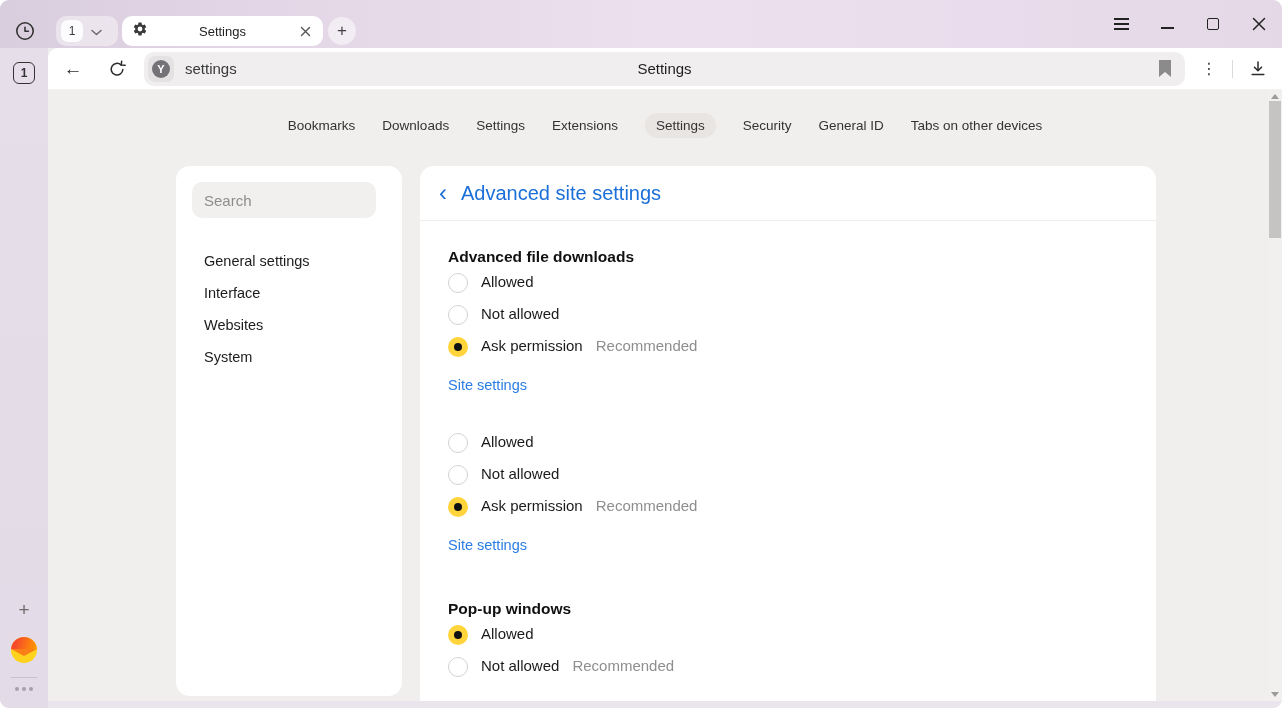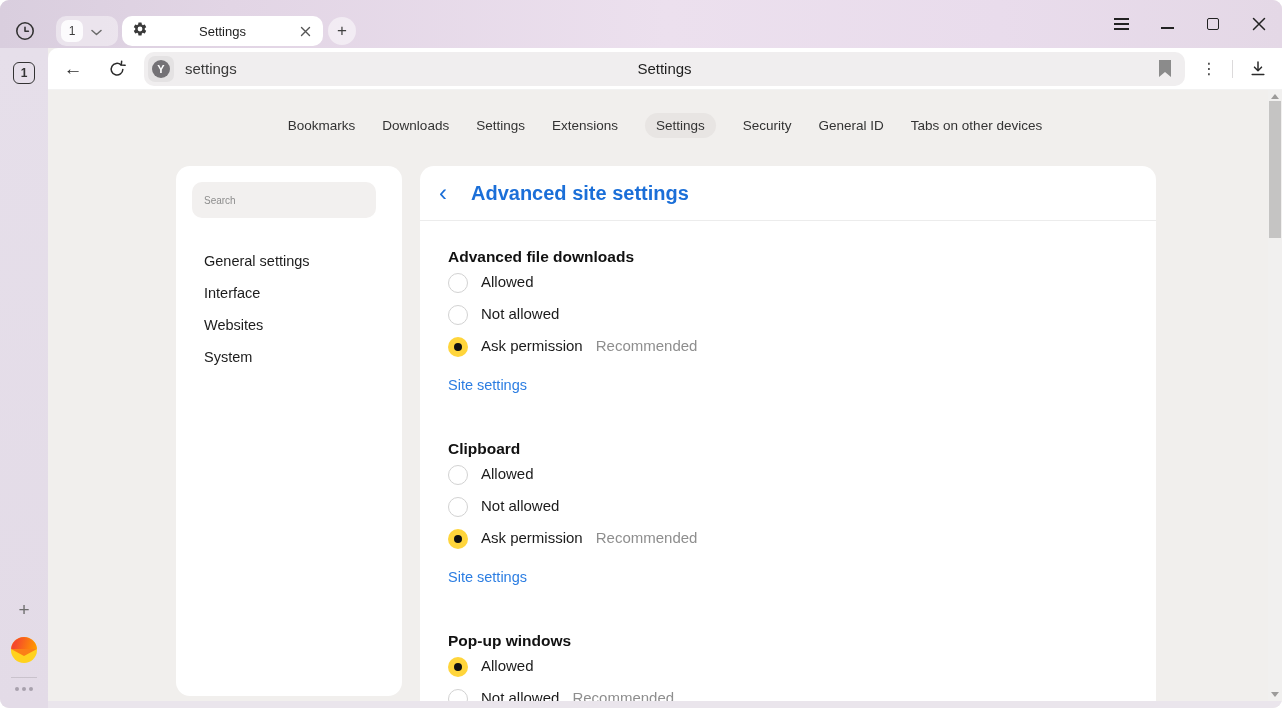--- a/index.html
+++ b/index.html
@@ -77,32 +77,32 @@
   
   .page { position:absolute; left:48px; top:90px; right:0; bottom:7px; background:#f1efed; overflow:hidden; }
   .nav-tabs { display:flex; justify-content:center; align-items:flex-start; gap:27px; margin-top:23px;
     font-size:13.5px; color:#333; }
   .nav-tab { padding:5px 0; cursor:pointer; white-space:nowrap; }
   .nav-tab.active { background:#e8e5e3; border-radius:15px; padding:5px 11px; }
 
   .sidebar-card { position:absolute; left:128px; top:76px; width:226px; height:530px;
     background:#fff; border-radius:14px; }
   .search-box { margin:16px; height:36px; background:#f2f0ef; border-radius:10px; border:none;
-    width:184px; padding:4px 12px; font-size:10px; color:#333; outline:none;
+    width:184px; padding:4px 12px; font-size:15px; color:#333; outline:none;
     font-family:"Liberation Sans","DejaVu Sans",sans-serif; }
   .search-box::placeholder { color:#8d8d8d; }
   .side-items { margin-top:11px; }
   .side-item { height:32px; line-height:32px; padding-left:28px; font-size:14.5px; color:#1c1c1c; cursor:pointer; }
 
   .main-card { position:absolute; left:372px; top:76px; width:736px; bottom:0;
     background:#fff; border-radius:14px 14px 0 0; }
   .card-header { height:55px; display:flex; align-items:center; padding-left:14px;
     border-bottom:1px solid #ececec; cursor:pointer; }
   .hdr-chevron { font-size:24px; color:#1b6fd8; width:18px; text-align:center; font-weight:normal; }
-  .hdr-title { font-size:20px; color:#1b6fd8; margin-left:19px;font-weight:bold; }
+  .hdr-title { font-size:20px; color:#1b6fd8; margin-left:9px; }
   .card-content { padding:20px 28px 0 28px; }
   .section { margin-bottom:32px; }
   .section-title { font-size:15.5px; font-weight:bold; color:#111; height:32px; line-height:32px; }
   .option { height:32px; display:flex; align-items:flex-start; cursor:pointer; }
   .radio { width:20px; height:20px; border-radius:50%; background:#fff; border:1px solid #d2d2d2;
     margin-right:13px; position:relative; flex:none; }
   .radio.selected { background:#ffd53b; border:none; }
   .radio.selected::after { content:""; position:absolute; left:6px; top:6px; width:8px; height:8px;
     border-radius:50%; background:#111; }
   .option-label { font-size:15px; color:#1b1b1b; }
@@ -262,21 +262,20 @@
           </div>
           <div class="option">
             <span class="radio selected"></span>
             <span class="option-label">Ask permission</span>
             <span class="option-note">Recommended</span>
           </div>
           <a class="site-link">Site settings</a>
         </div>
 
         <div class="section">
-          <div class="section-title">Clipboard</div>
           <div class="option">
             <span class="radio"></span>
             <span class="option-label">Allowed</span>
           </div>
           <div class="option">
             <span class="radio"></span>
             <span class="option-label">Not allowed</span>
           </div>
           <div class="option">
             <span class="radio selected"></span>

